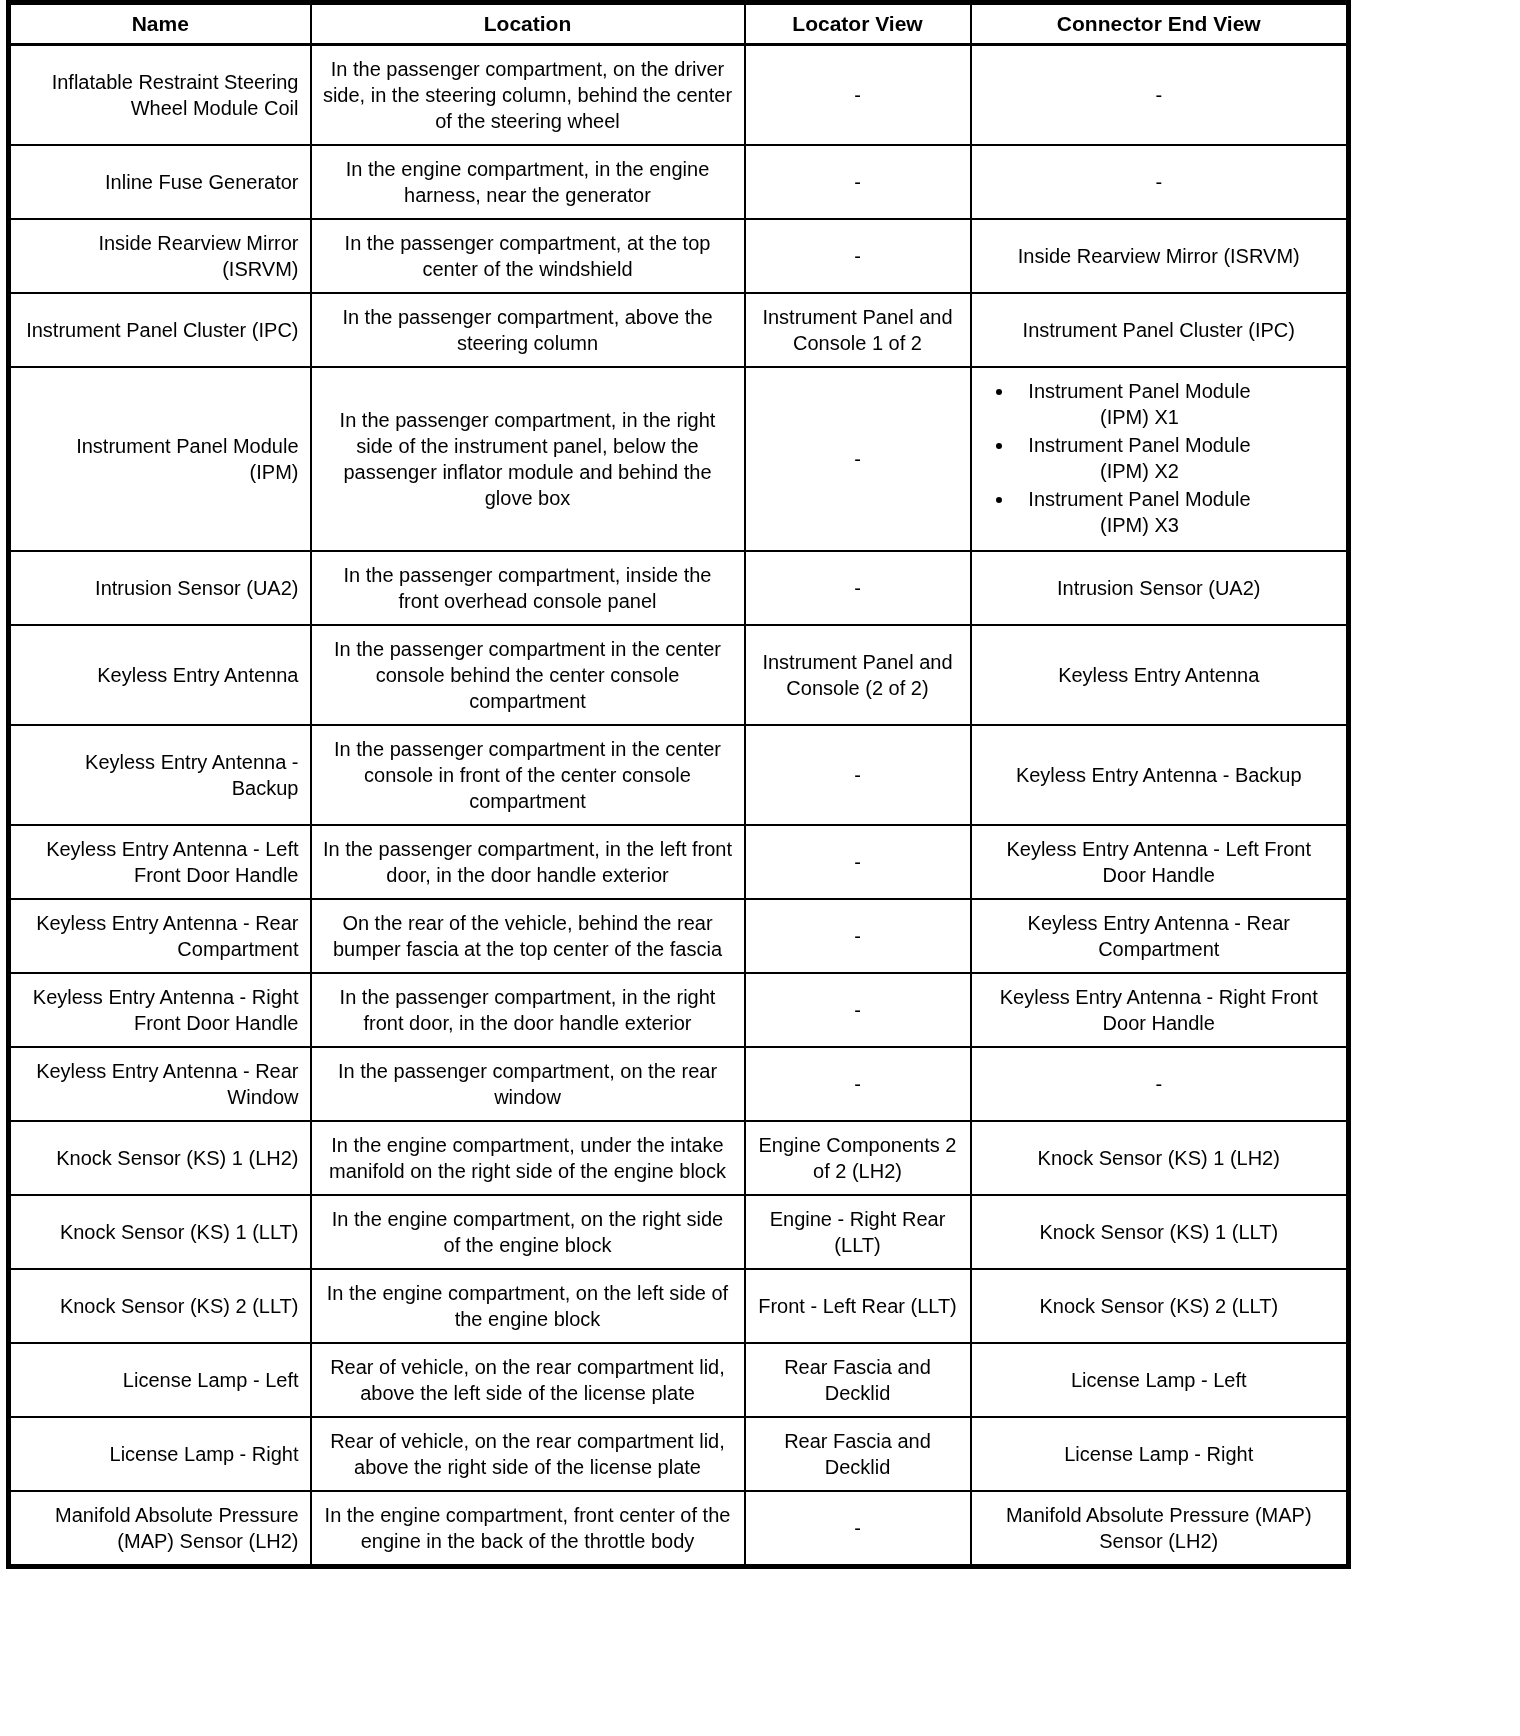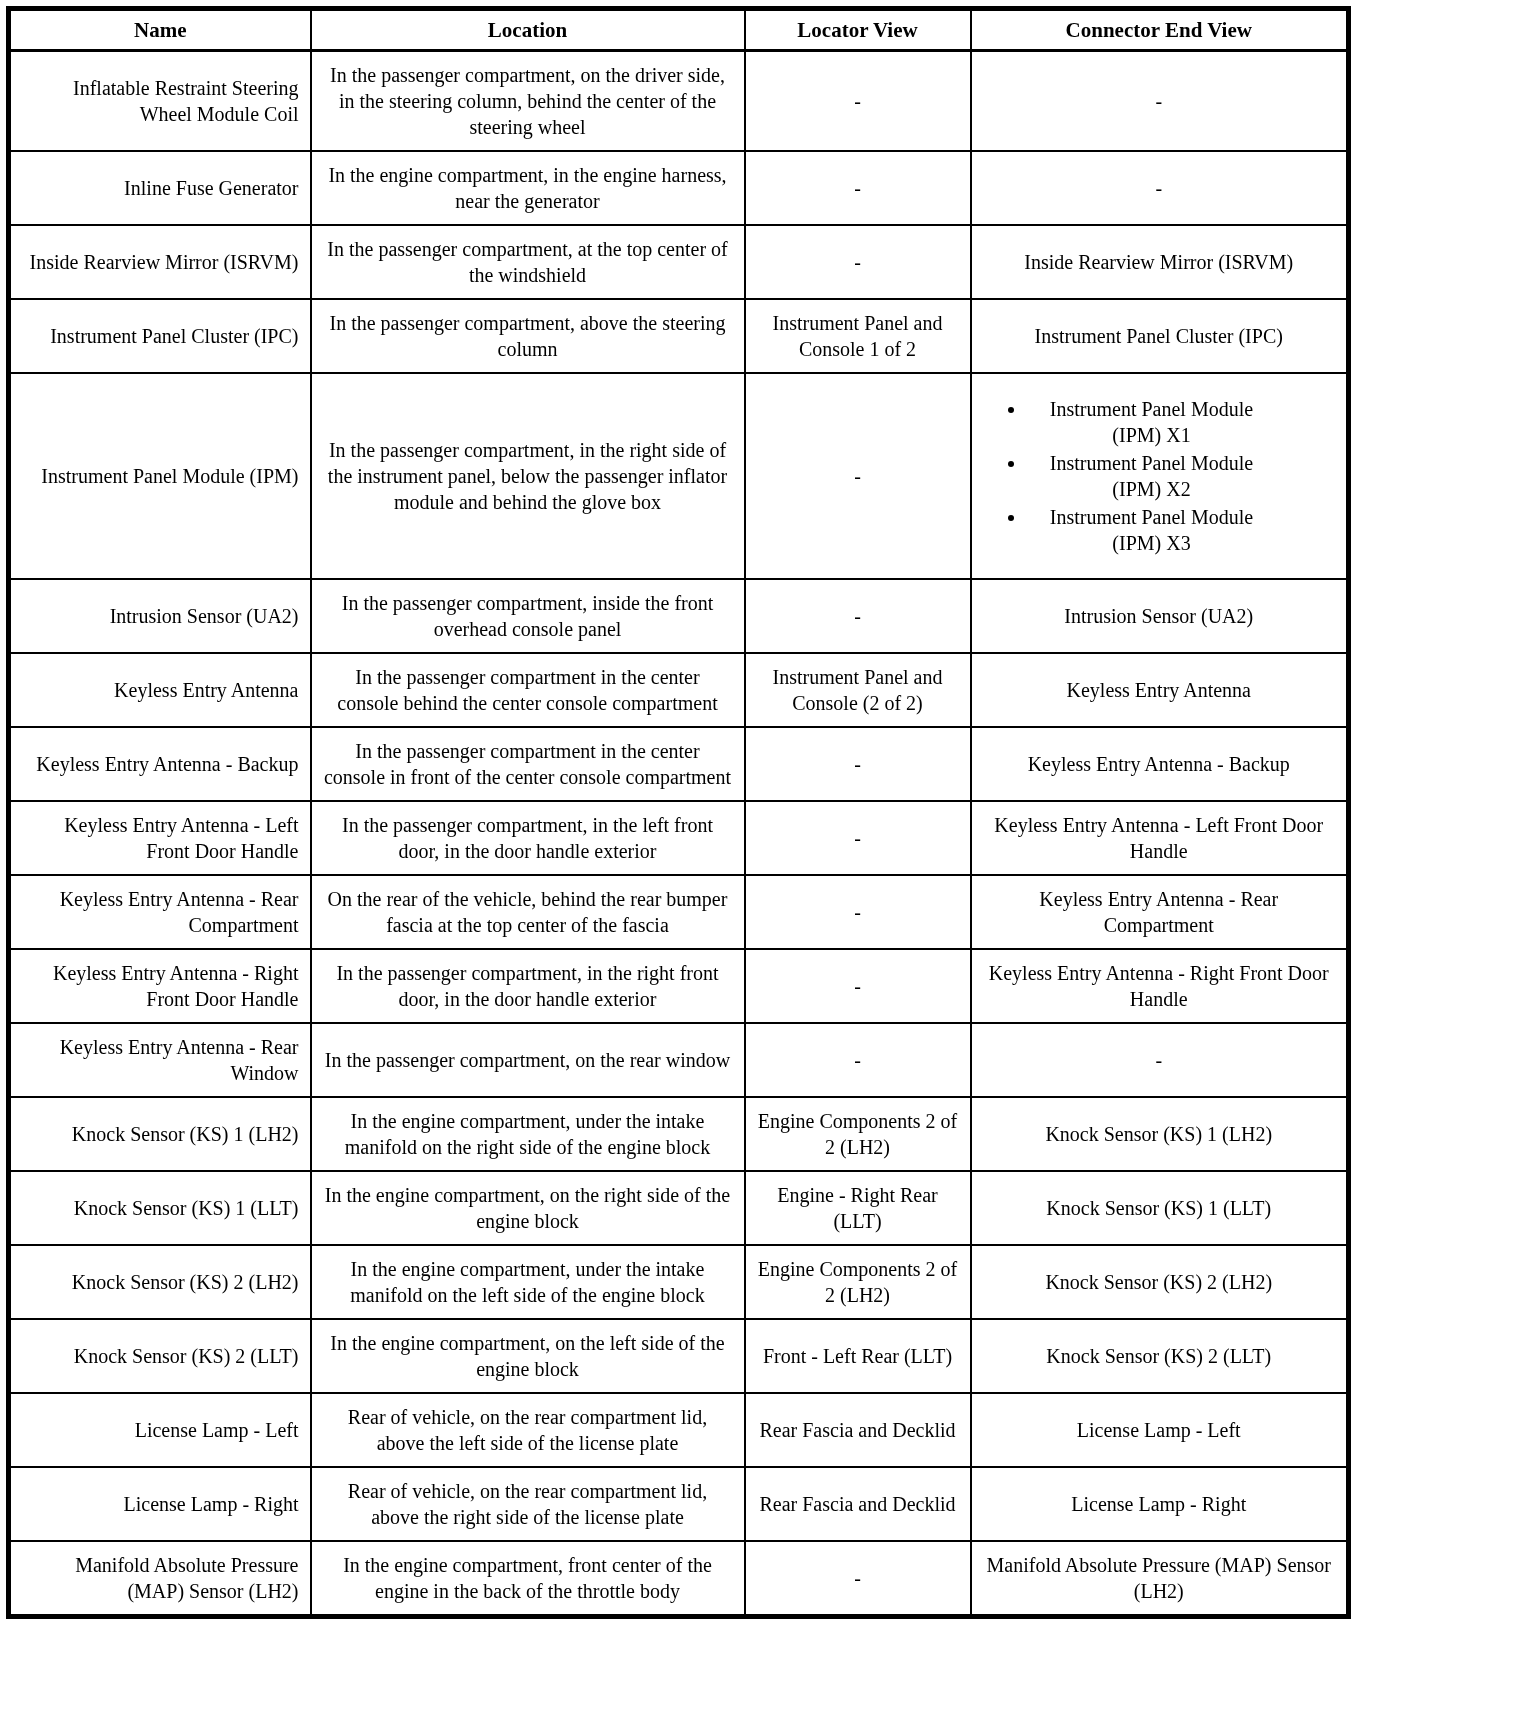--- a/index.html
+++ b/index.html
@@ -2,21 +2,21 @@
 <html><head>
 <meta charset="utf-8">
 <style>
   html, body { margin: 0; padding: 0; background: #ffffff; }
   body {
     width: 1520px;
     min-height: 1736px;
     font-family: "Liberation Sans", sans-serif;
     color: #000000;
   }
-  .page { padding: 6px 0 10px 6px; font-family: Liberation Serif, serif; }
+  .page { padding: 0 0 10px 6px; }
 
   table.connector-table {
     border-collapse: collapse;
     table-layout: fixed;
     border: 5px solid #000;
     background: #fff;
   }
   col.c-name      { width: 302px; }
   col.c-location  { width: 434px; }
   col.c-locator   { width: 226px; }
@@ -36,21 +36,21 @@
     font-size: 20px;
     line-height: 26px;
     padding: 10px 11px;
     vertical-align: middle;
     word-wrap: break-word;
   }
   td.name-cell { text-align: right; }
   td.location-cell, td.locator-cell, td.connector-cell { text-align: center; }
   td.dash { text-align: center; }
 
-  ul.bullets { list-style: disc; margin: 12px; padding-left: 32px; }
+  ul.bullets { list-style: disc; margin: 0; padding-left: 32px; }
   ul.bullets li { max-width: 250px; margin: 0 0 2px 0; padding: 0; }
 </style>
 </head>
 <body>
 
 <div class="page">
   <table class="connector-table">
     <colgroup>
       <col class="c-name">
       <col class="c-location">
@@ -150,26 +150,20 @@
           <td class="locator-cell">Engine Components 2 of 2 (LH2)</td>
           <td class="connector-cell">Knock Sensor (KS) 1 (LH2)</td>
         </tr>
         <tr>
           <td class="name-cell">Knock Sensor (KS) 1 (LLT)</td>
           <td class="location-cell">In the engine compartment, on the right side of the engine block</td>
           <td class="locator-cell">Engine - Right Rear (LLT)</td>
           <td class="connector-cell">Knock Sensor (KS) 1 (LLT)</td>
         </tr>
         <tr>
-          <td class="name-cell">Knock Sensor (KS) 2 (LH2)</td>
-          <td class="location-cell">In the engine compartment, under the intake manifold on the left side of the engine block</td>
-          <td class="locator-cell">Engine Components 2 of 2 (LH2)</td>
-          <td class="connector-cell">Knock Sensor (KS) 2 (LH2)</td>
-        </tr>
-        <tr>
           <td class="name-cell">Knock Sensor (KS) 2 (LLT)</td>
           <td class="location-cell">In the engine compartment, on the left side of the engine block</td>
           <td class="locator-cell">Front - Left Rear (LLT)</td>
           <td class="connector-cell">Knock Sensor (KS) 2 (LLT)</td>
         </tr>
         <tr>
           <td class="name-cell">License Lamp - Left</td>
           <td class="location-cell">Rear of vehicle, on the rear compartment lid, above the left side of the license plate</td>
           <td class="locator-cell">Rear Fascia and Decklid</td>
           <td class="connector-cell">License Lamp - Left</td>

